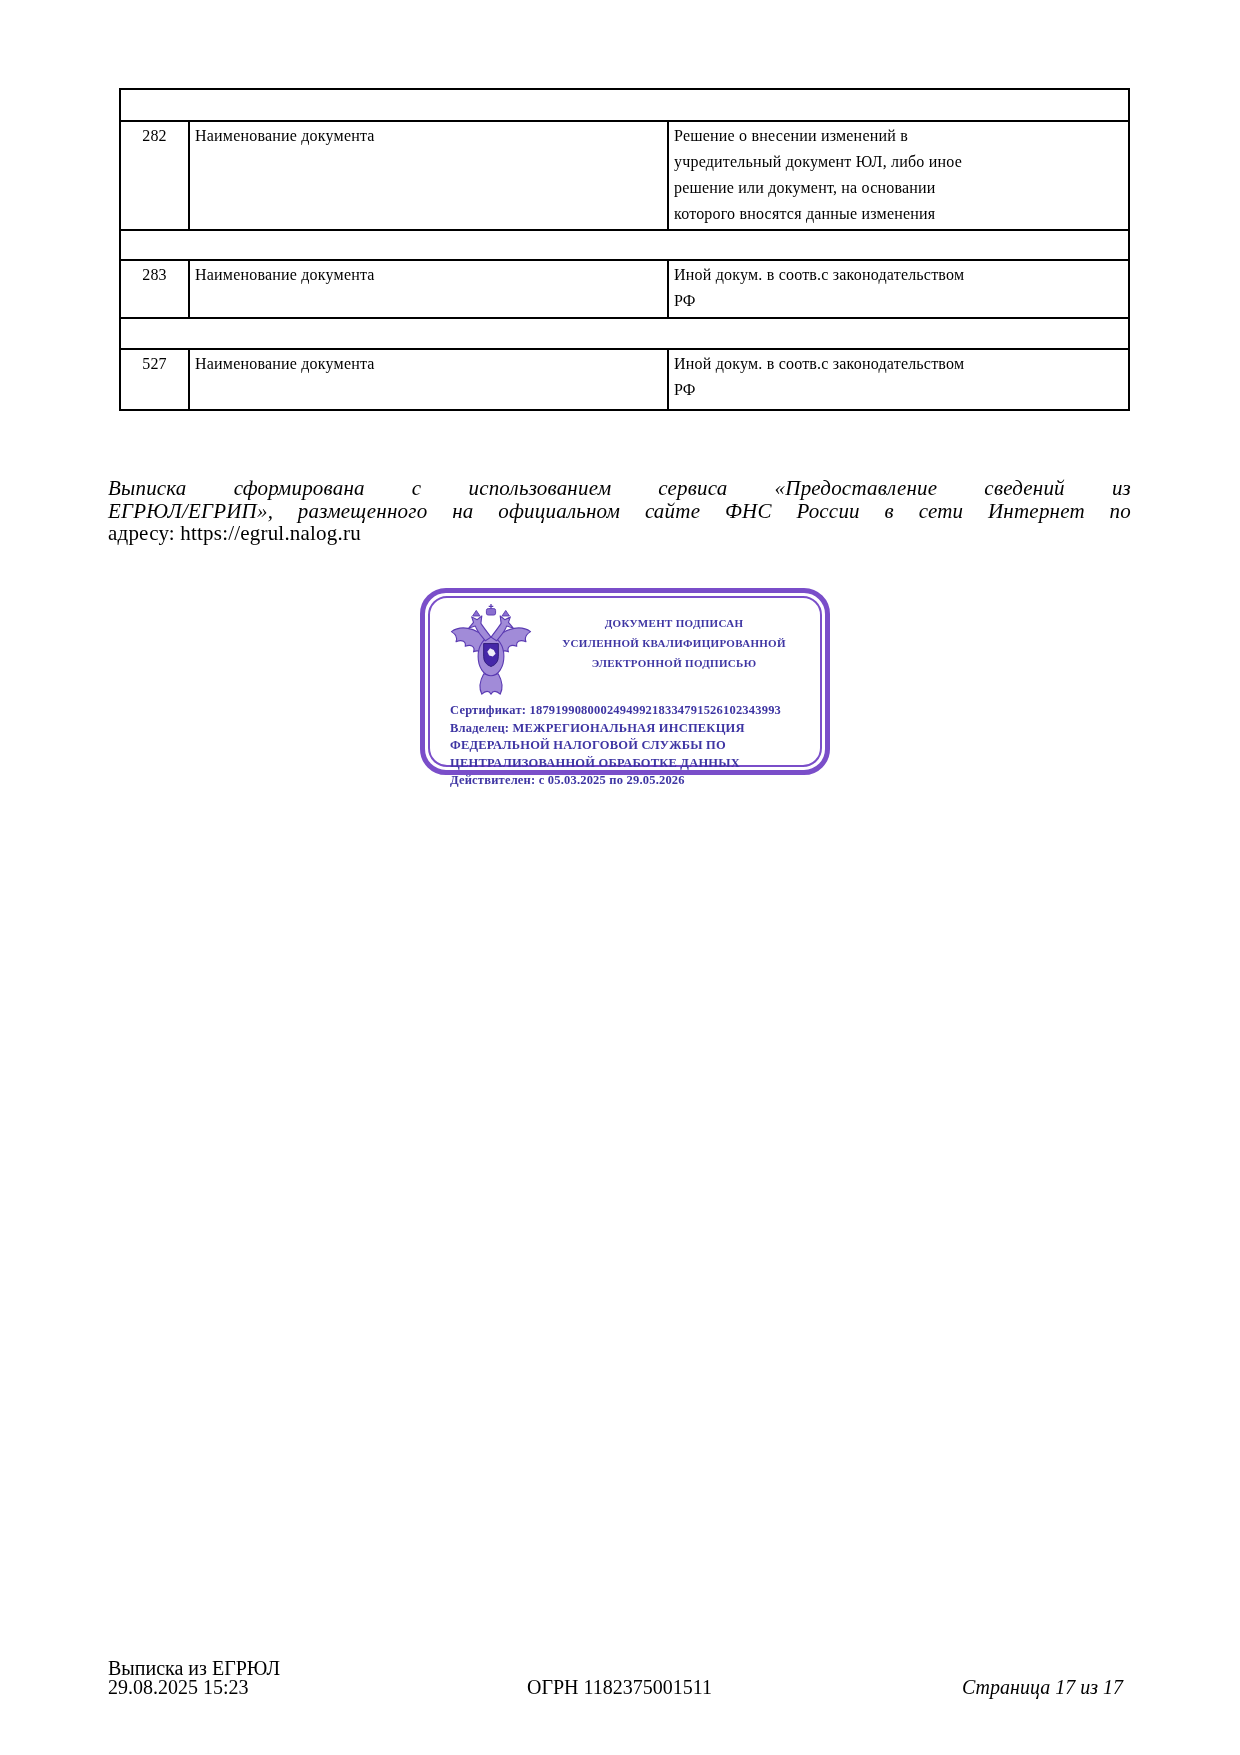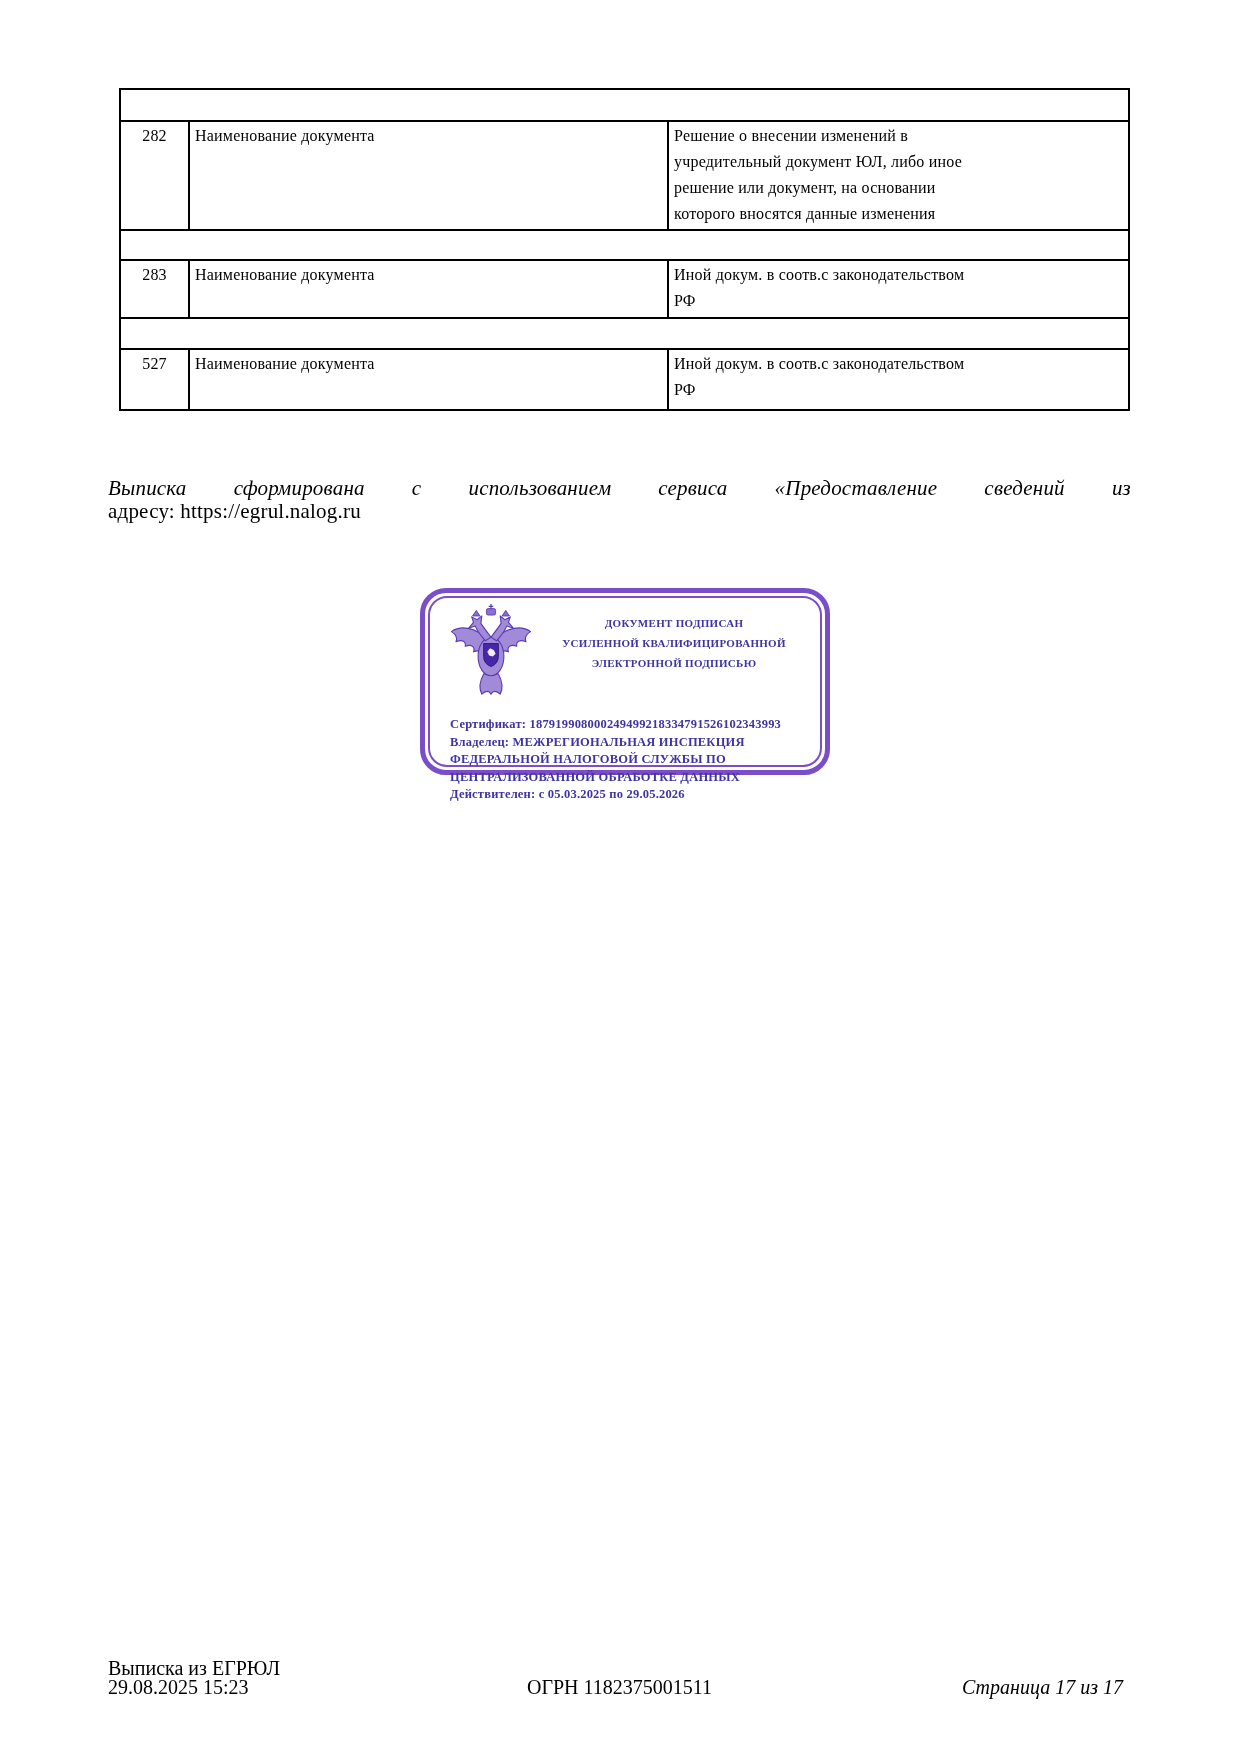--- a/index.html
+++ b/index.html
@@ -57,21 +57,21 @@
   }
   .stamp-top{display:flex;flex-direction:row;align-items:flex-start;}
   .eagle-wrap{flex:0 0 96px;margin-left:2px;}
   .stamp-title{
     flex:1;text-align:center;
     font-weight:bold;font-size:11px;line-height:20px;
     padding-top:9px;letter-spacing:.3px;
   }
   .stamp-info{
     font-weight:bold;font-size:12.5px;line-height:17.5px;
-    margin-top:16px;margin-left:6px;letter-spacing:.2px;
+    margin-top:2px;margin-left:6px;letter-spacing:.2px;
   }
   .stamp-info .line{white-space:normal;}
   .owner-line{max-width:330px;}
 
   
   .footer{
     position:absolute;left:108px;top:1659px;width:1023px;height:40px;
     font-size:20px;line-height:19px;
   }
   .footer .left{position:absolute;left:0;top:0;}
@@ -117,20 +117,21 @@
         <td class="num">527</td>
         <td>Наименование документа</td>
         <td class="val">Иной докум. в соотв.с законодательством
 РФ</td>
       </tr>
     </tbody>
   </table>
 
   <div class="service-note">
     <div class="jline">Выписка сформирована с использованием сервиса «Предоставление сведений из</div>
+    <div class="jline">ЕГРЮЛ/ЕГРИП», размещенного на официальном сайте ФНС России в сети Интернет по</div>
     <div>адресу: https://egrul.nalog.ru</div>
   </div>
 
   <div class="stamp">
     <div class="stamp-inner">
       <div class="stamp-top">
         <div class="eagle-wrap">
           <svg viewBox="0 0 96 100" width="90" height="92" aria-hidden="true">
             <g fill="#a18bd8" stroke="#5a3ab2" stroke-width="1.2" stroke-linejoin="round">
 

